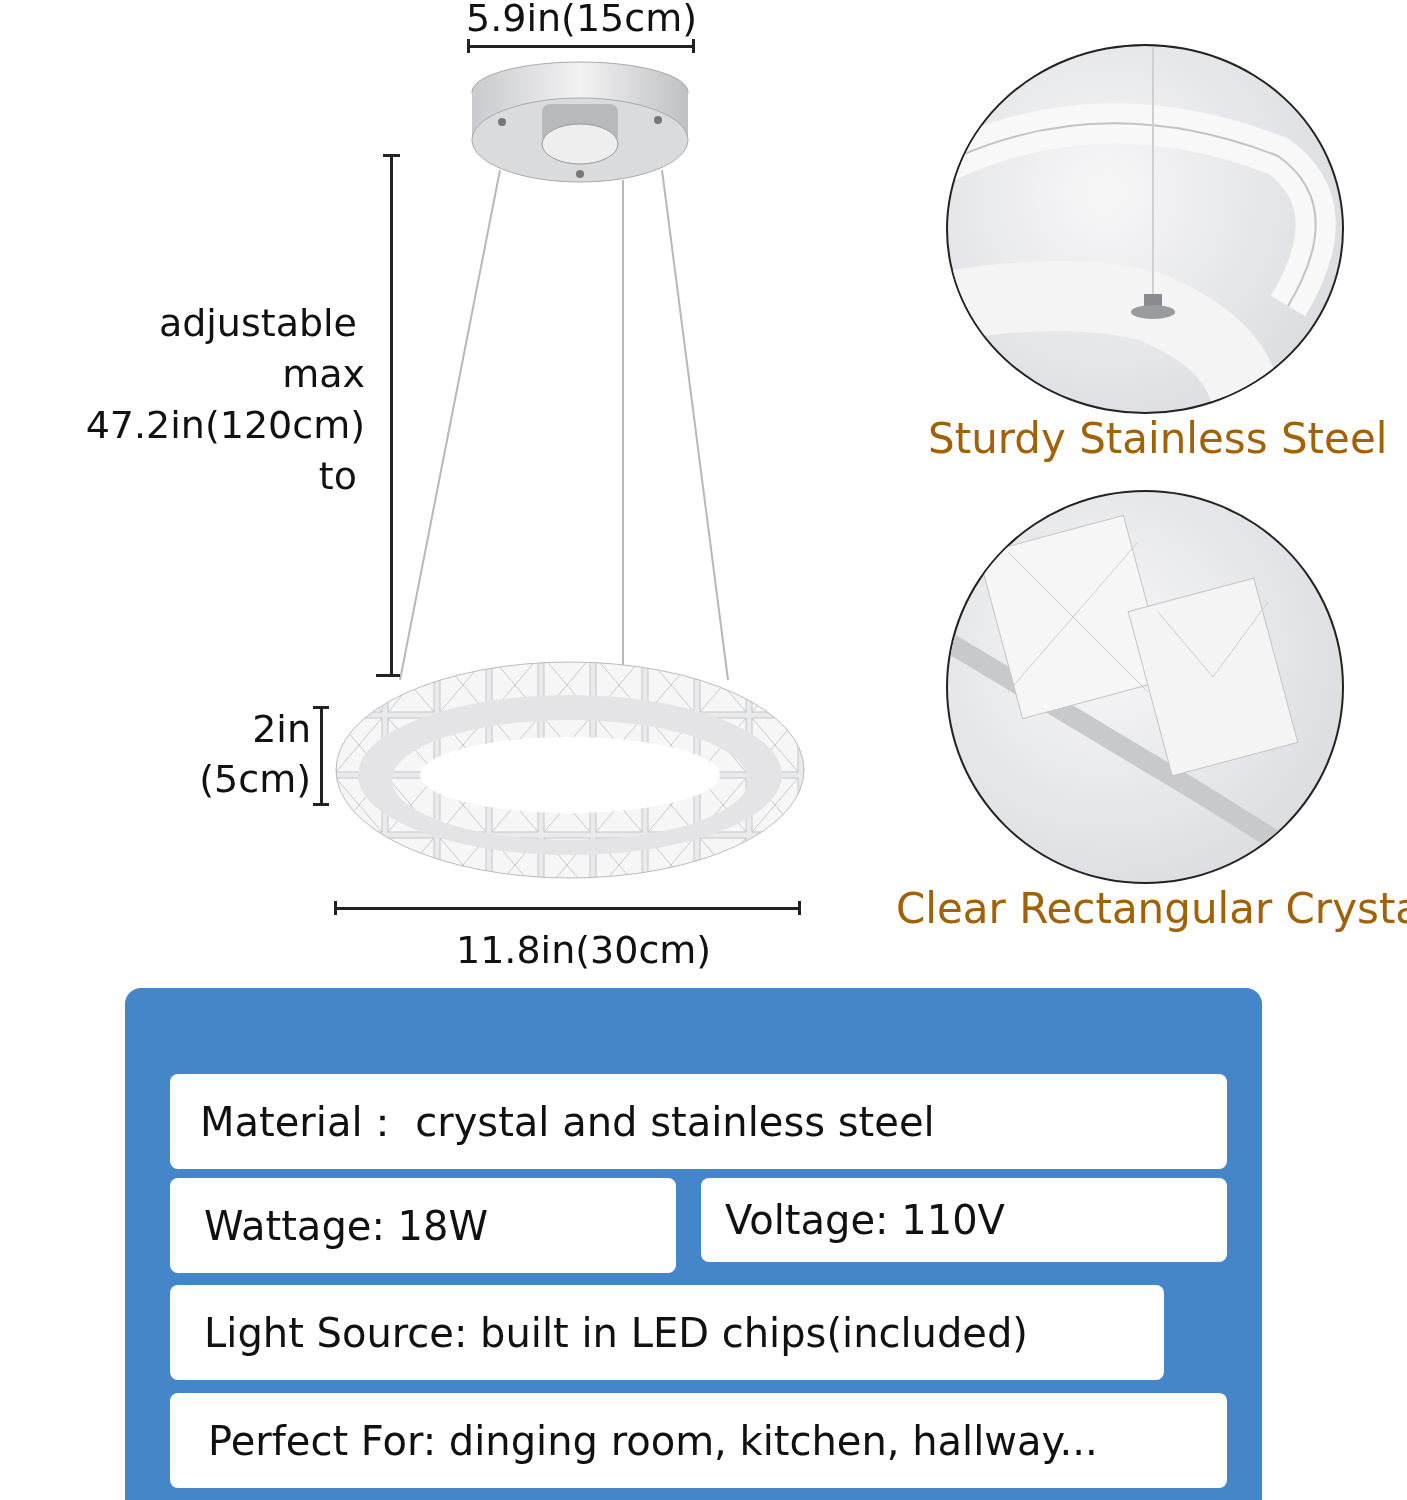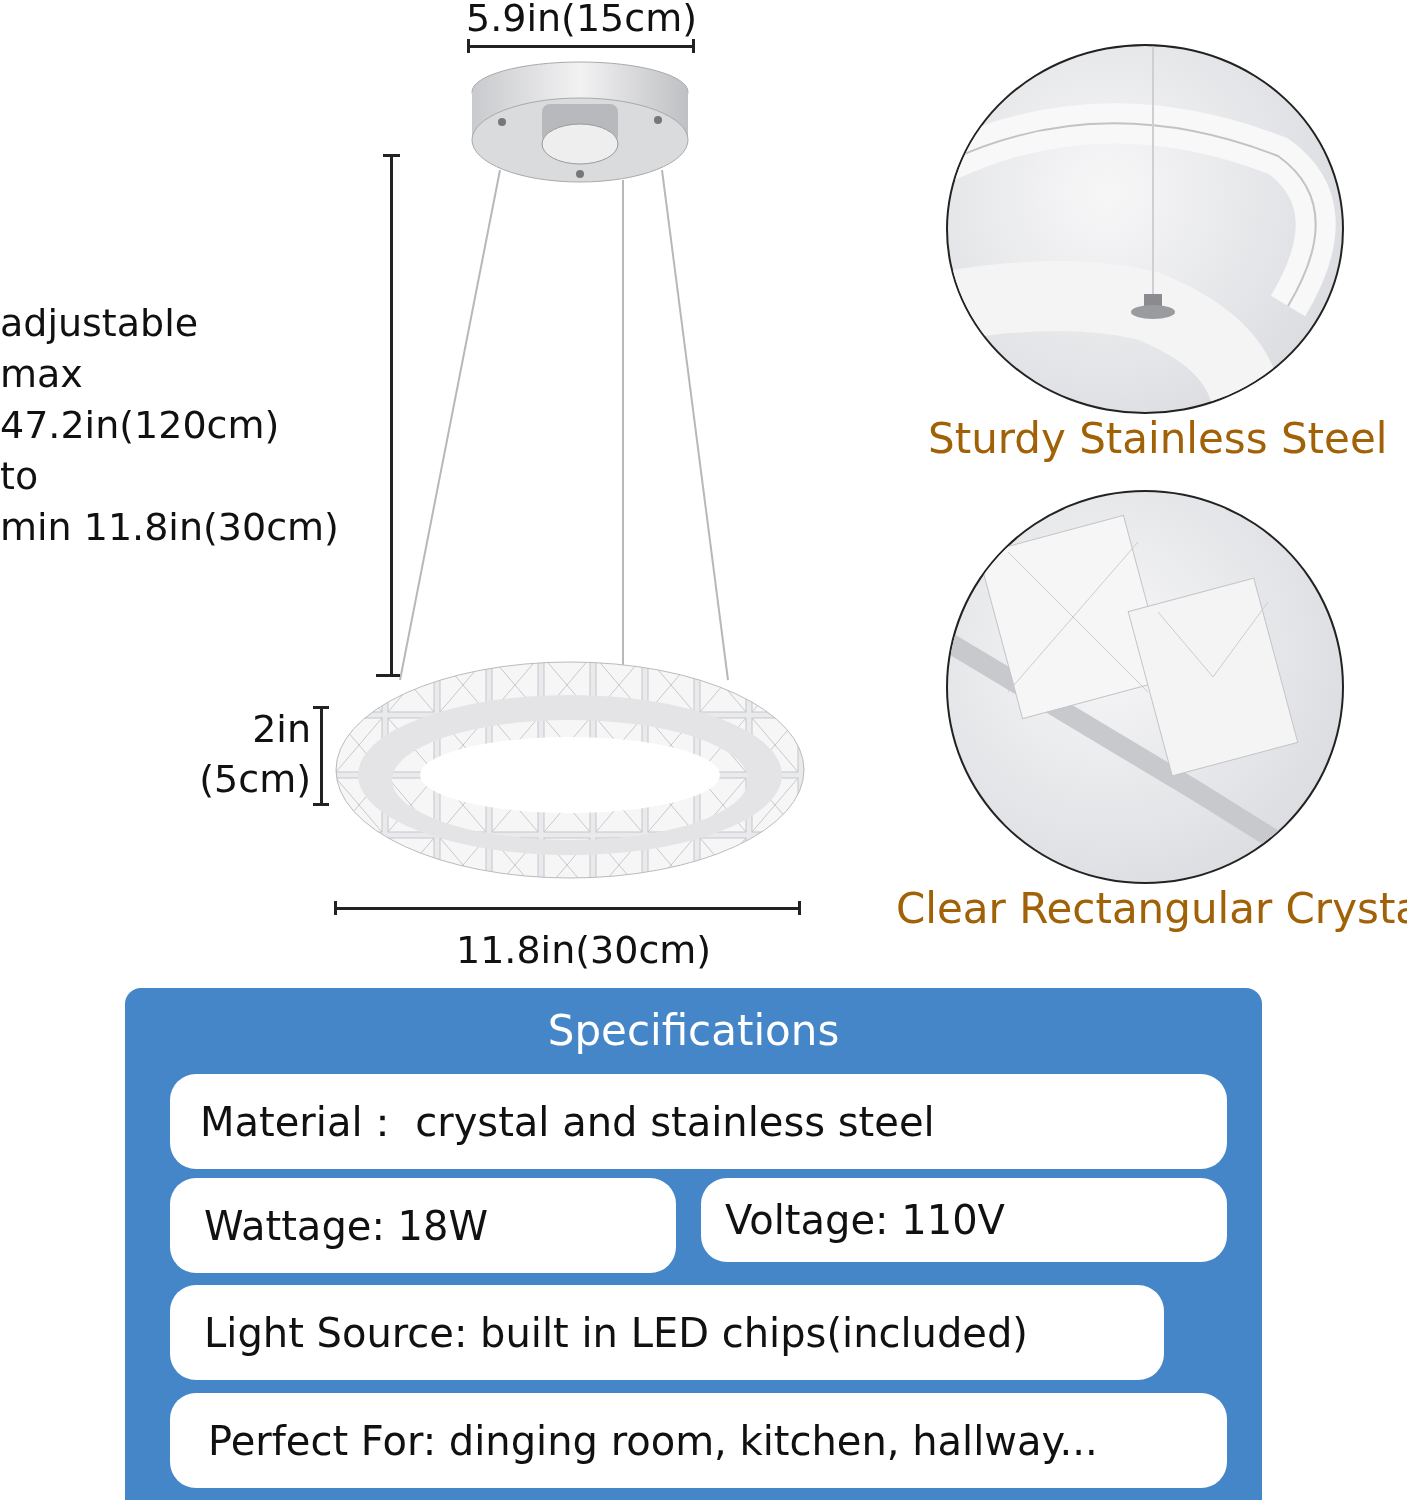--- a/index.html
+++ b/index.html
@@ -17,21 +17,21 @@
   
   .detail { position:absolute; border-radius:50%; border:2px solid #222; overflow:hidden;
             background: radial-gradient(circle at 40% 40%, #f7f7f8 0%, #e2e3e6 60%, #d4d5d8 100%); }
   .caption { position:absolute; font-size:42px; color:#a16207; white-space:nowrap; }
 
   
   .spec-panel { position:absolute; left:125px; top:988px; width:1137px; height:530px;
                 background:#4486c8; border-radius:16px; }
   .spec-title { position:absolute; left:0; width:100%; top:18px; text-align:center;
                 color:#ffffff; font-size:42px; }
-  .spec-box { position:absolute; background:#ffffff; border-radius:26px; }
+  .spec-box { position:absolute; background:#ffffff; border-radius:8px; }
   .spec-text { position:absolute; left:34px; top:50%; transform:translateY(-50%);
                font-size:40px; color:#111; white-space:nowrap; }
 </style>
 </head>
 <body>
 
 <div>
 
   <div class="abs dim-text" style="left:466px; top:-4px;">5.9in(15cm)</div>
   <div class="hline" style="left:467px; top:45px; width:228px;"></div>
@@ -59,25 +59,24 @@
   <svg class="abs" style="left:390px; top:170px; width:360px; height:520px;">
     <line x1="110" y1="0" x2="10" y2="510" stroke="#b8b8b8" stroke-width="2"></line>
     <line x1="233" y1="10" x2="233" y2="590" stroke="#b8b8b8" stroke-width="2"></line>
     <line x1="272" y1="0" x2="338" y2="510" stroke="#b8b8b8" stroke-width="2"></line>
   </svg>
 
   <div class="vline" style="left:390px; top:154px; height:522px;"></div>
   <div class="cap" style="left:383px; top:154px; width:17px; height:3px;"></div>
   <div class="cap" style="left:376px; top:674px; width:24px; height:3px;"></div>
 
-  <div class="abs" style="right:1050px; top:298px; text-align:left; font-size:38px; line-height:51px;">
+  <div class="abs" style="right:1050px; top:298px; text-align:right; font-size:38px; line-height:51px;">
     <div style="padding-right:0px;">adjustable</div>
     <div style="margin-right:-8px;">max 47.2in(120cm)</div>
     <div>to</div>
-    <div style="margin-right:-8px;">min 11.8in(30cm)</div>
   </div>
 
   <svg class="abs" style="left:333px; top:655px; width:475px; height:235px;" viewBox="0 0 475 235">
     <defs>
       <pattern id="crys" width="52" height="60" patternUnits="userSpaceOnUse">
         <rect width="52" height="60" fill="#e9eaec"></rect>
         <rect x="3" y="3" width="46" height="54" fill="#f6f6f7" stroke="#c6c7ca"></rect>
         <path d="M3 3 L26 30 L49 3 M3 57 L26 30 L49 57" stroke="#c8c9cc" fill="none"></path>
       </pattern>
     </defs>
@@ -118,21 +117,20 @@
     <path d="M0 150 L250 300 L394 390" stroke="#c8c9cc" stroke-width="20" fill="none"></path>
     <rect x="50" y="40" width="150" height="170" fill="#f6f6f7" stroke="#c3c4c7" transform="rotate(-15 125 125)"></rect>
     <path d="M60 60 L125 125 L190 50 M60 200 L125 125 L200 200" stroke="#cbcccf" fill="none"></path>
     <rect x="200" y="100" width="130" height="170" fill="#f4f4f5" stroke="#c3c4c7" transform="rotate(-15 265 185)"></rect>
     <path d="M210 120 L265 185 L320 110" stroke="#cbcccf" fill="none"></path>
   </svg>
 </div>
 <div class="caption" style="left:896px; top:884px;">Clear Rectangular Crystal</div>
 
 <div class="spec-panel">
-  <div class="spec-title">Specifications</div>
 
   <div class="spec-box" style="left:45px; top:86px; width:1057px; height:95px;">
     <div class="spec-text" style="left:30px;">Material： crystal and stainless steel</div>
   </div>
 
   <div class="spec-box" style="left:45px; top:190px; width:506px; height:95px;">
     <div class="spec-text">Wattage: 18W</div>
   </div>
 
   <div class="spec-box" style="left:576px; top:190px; width:526px; height:84px;">

